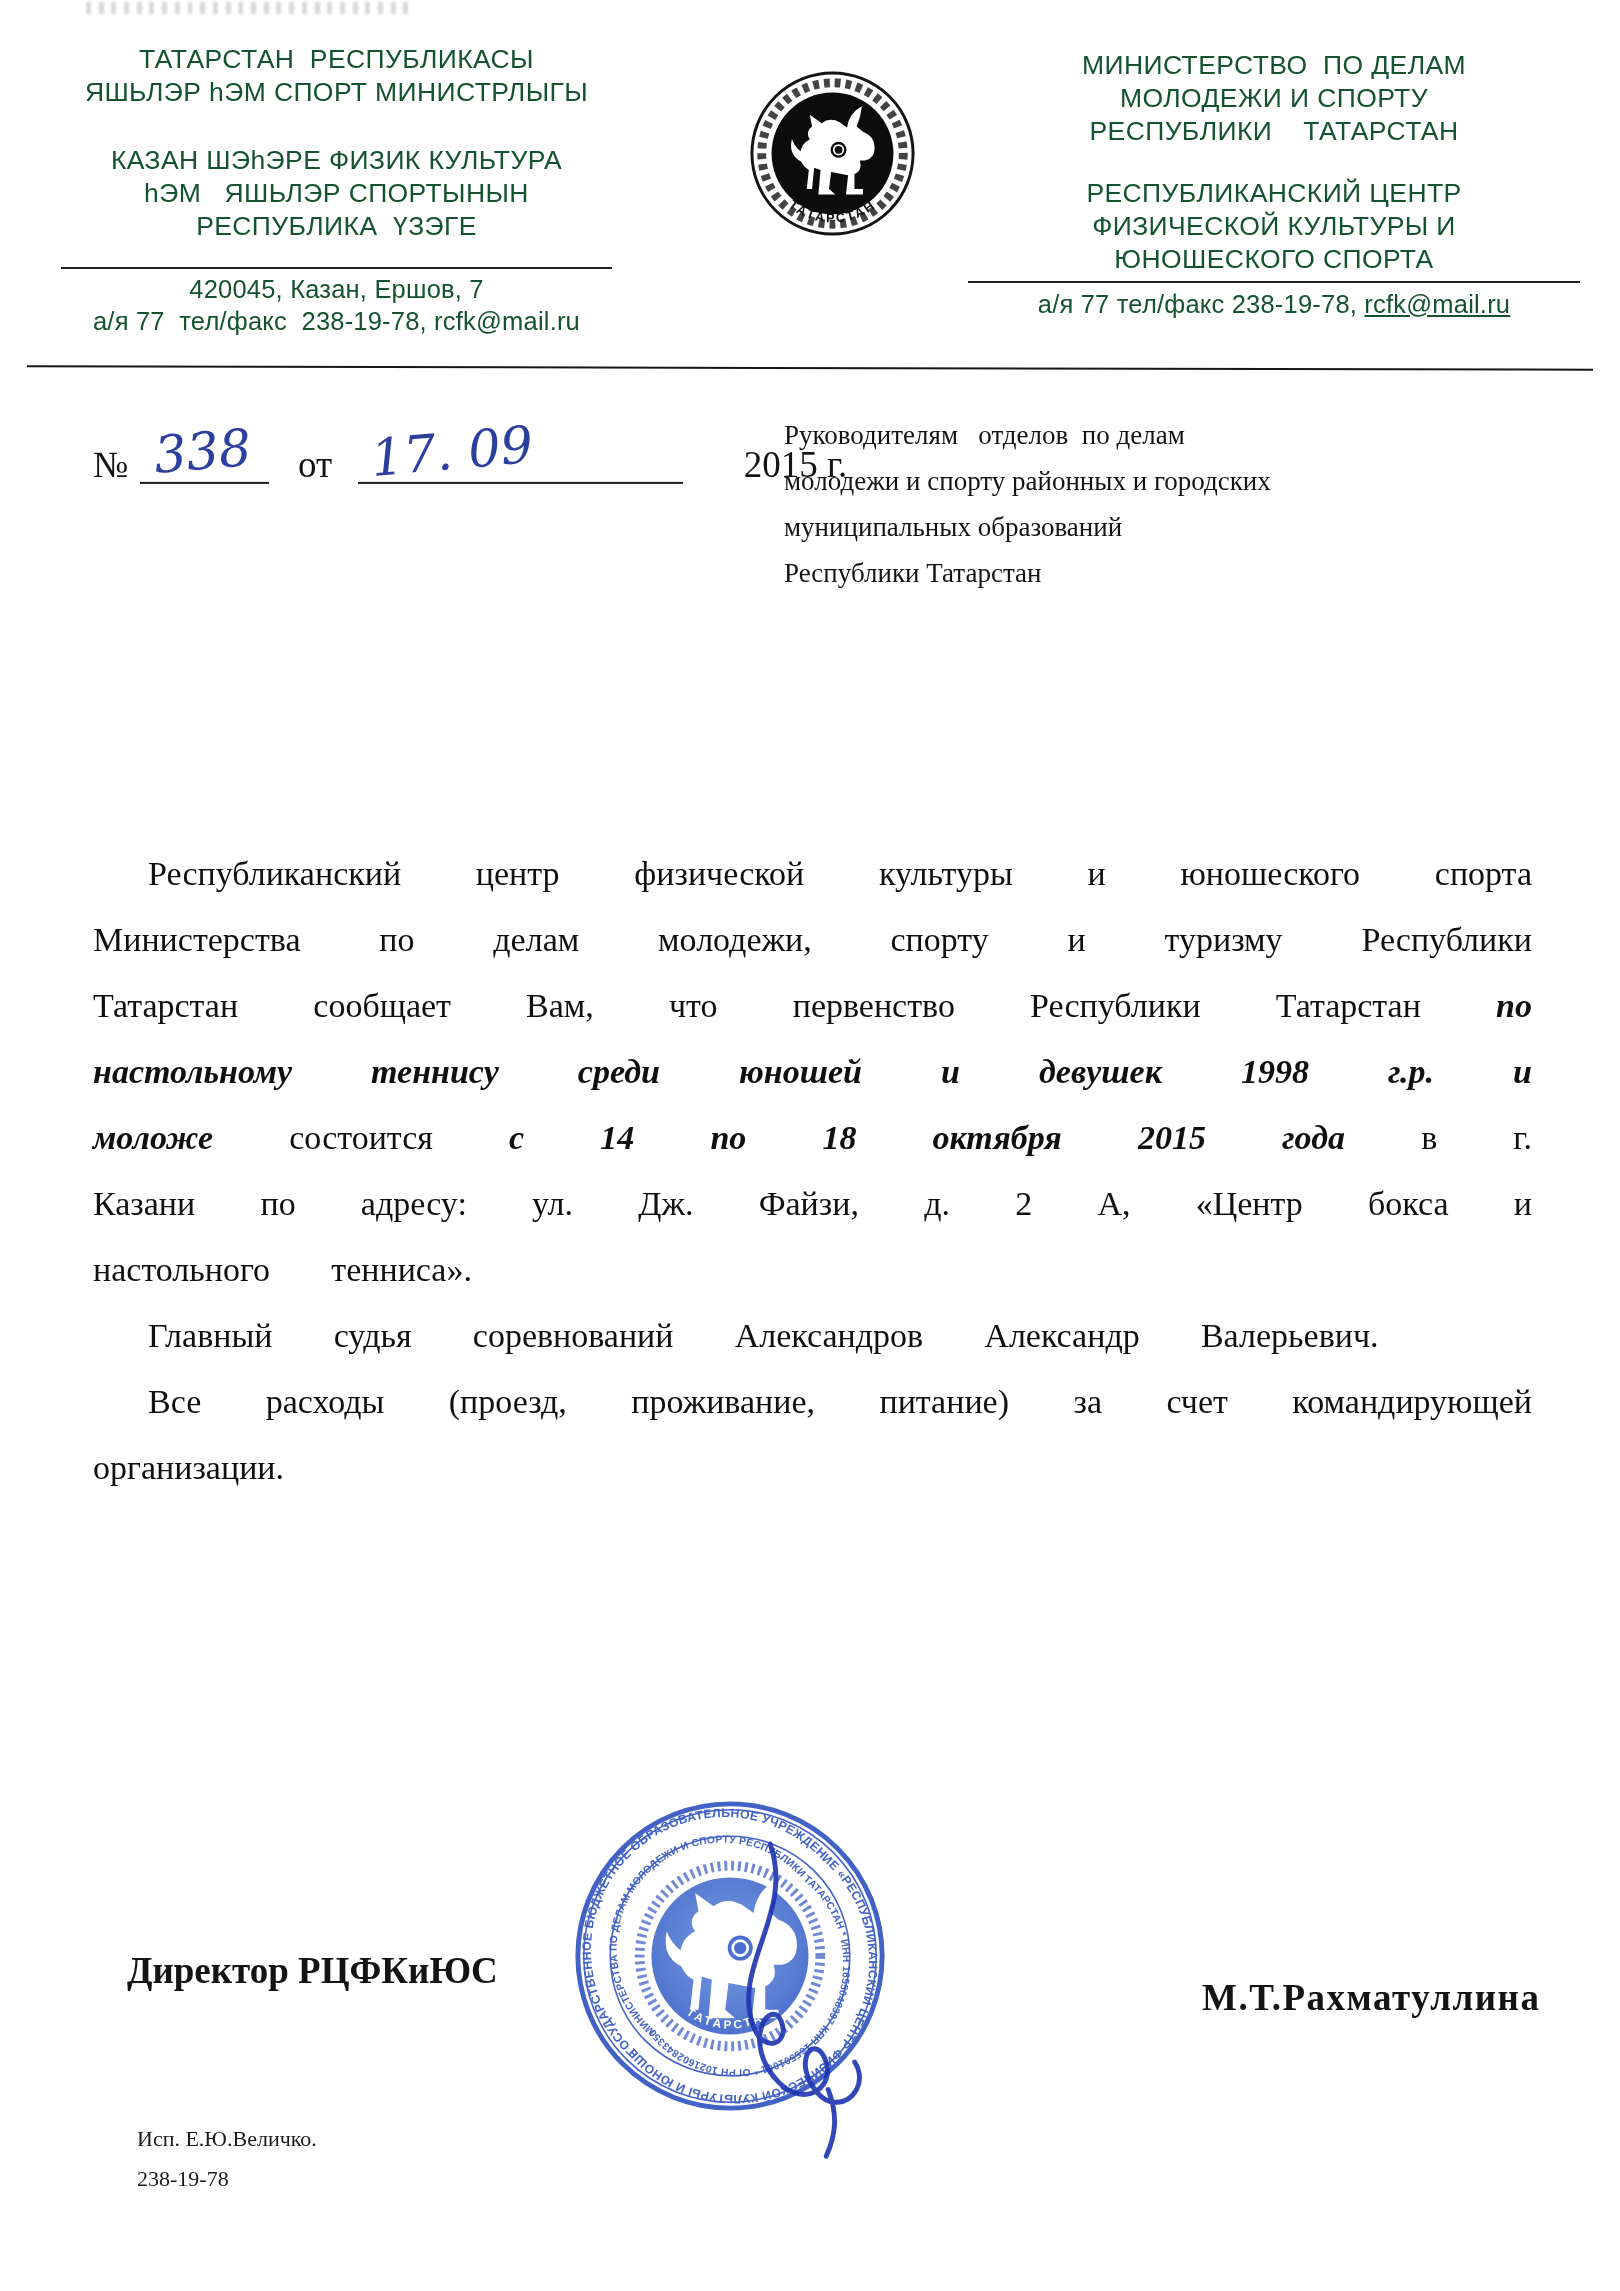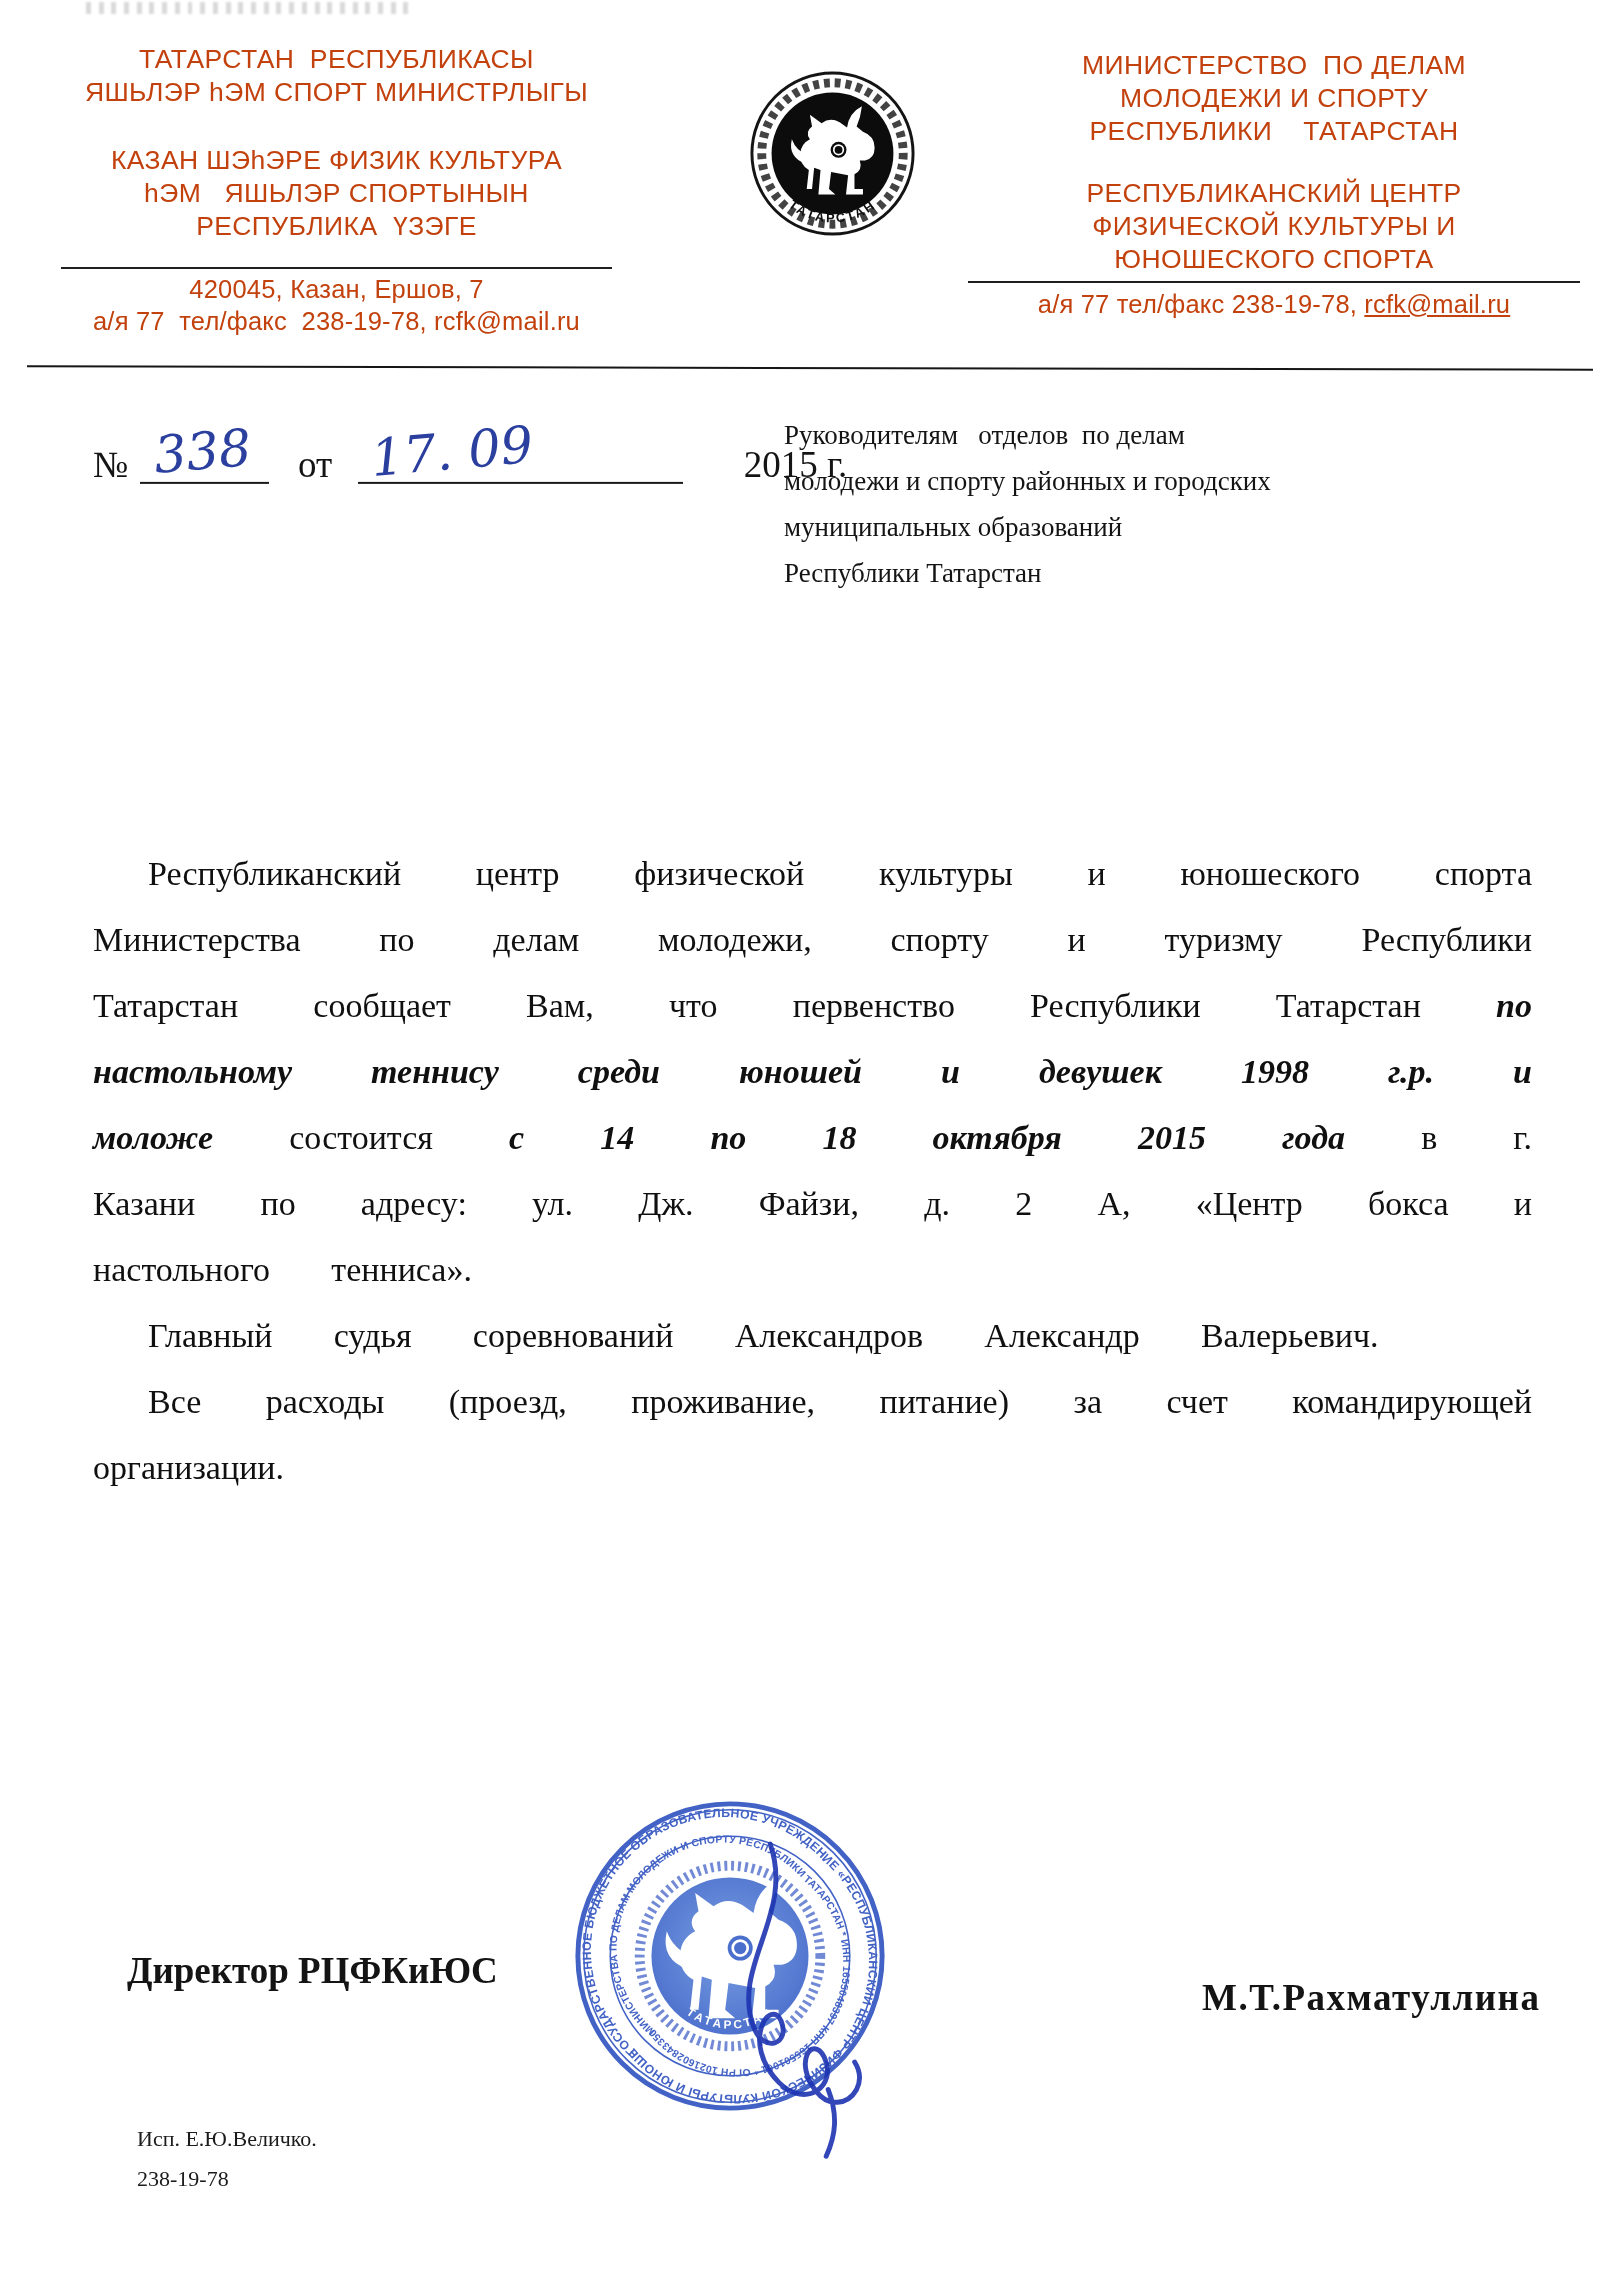--- a/index.html
+++ b/index.html
@@ -8,21 +8,21 @@
   .sans{font-family:"Liberation Sans",sans-serif;}
   .serif{font-family:"Liberation Serif",serif;}
   .pre{white-space:pre-wrap;}
 
   
   .smudge{position:absolute;left:86px;top:2px;width:323px;height:11.8px;opacity:.18;
           background:repeating-linear-gradient(90deg,#333 0 4.9px,transparent 4.9px 12.7px);
           filter:blur(1px);}
 
   
-  .hdr{position:absolute;text-align:center;font-size:26.5px;line-height:33px;letter-spacing:0.4px;color:#c2410c;}
+  .hdr{position:absolute;text-align:center;font-size:26.5px;line-height:33px;letter-spacing:0.4px;color:#14532d;}
   .hdr-left{left:61px;top:43px;width:551px;}
   .hdr-right{left:968px;top:49px;width:612px;}
   .org2l{margin-top:35px;}
   .org2r{margin-top:29px;}
   .addr{margin-top:23.5px;border-top:2.9px solid #1f1f1f;padding-top:4.9px;font-size:25.5px;line-height:32px;letter-spacing:0.2px;}
   .addr-r{margin-top:4.9px;}
   .email{text-decoration:underline;}
 
   .emblem{position:absolute;left:748px;top:69px;}
 

